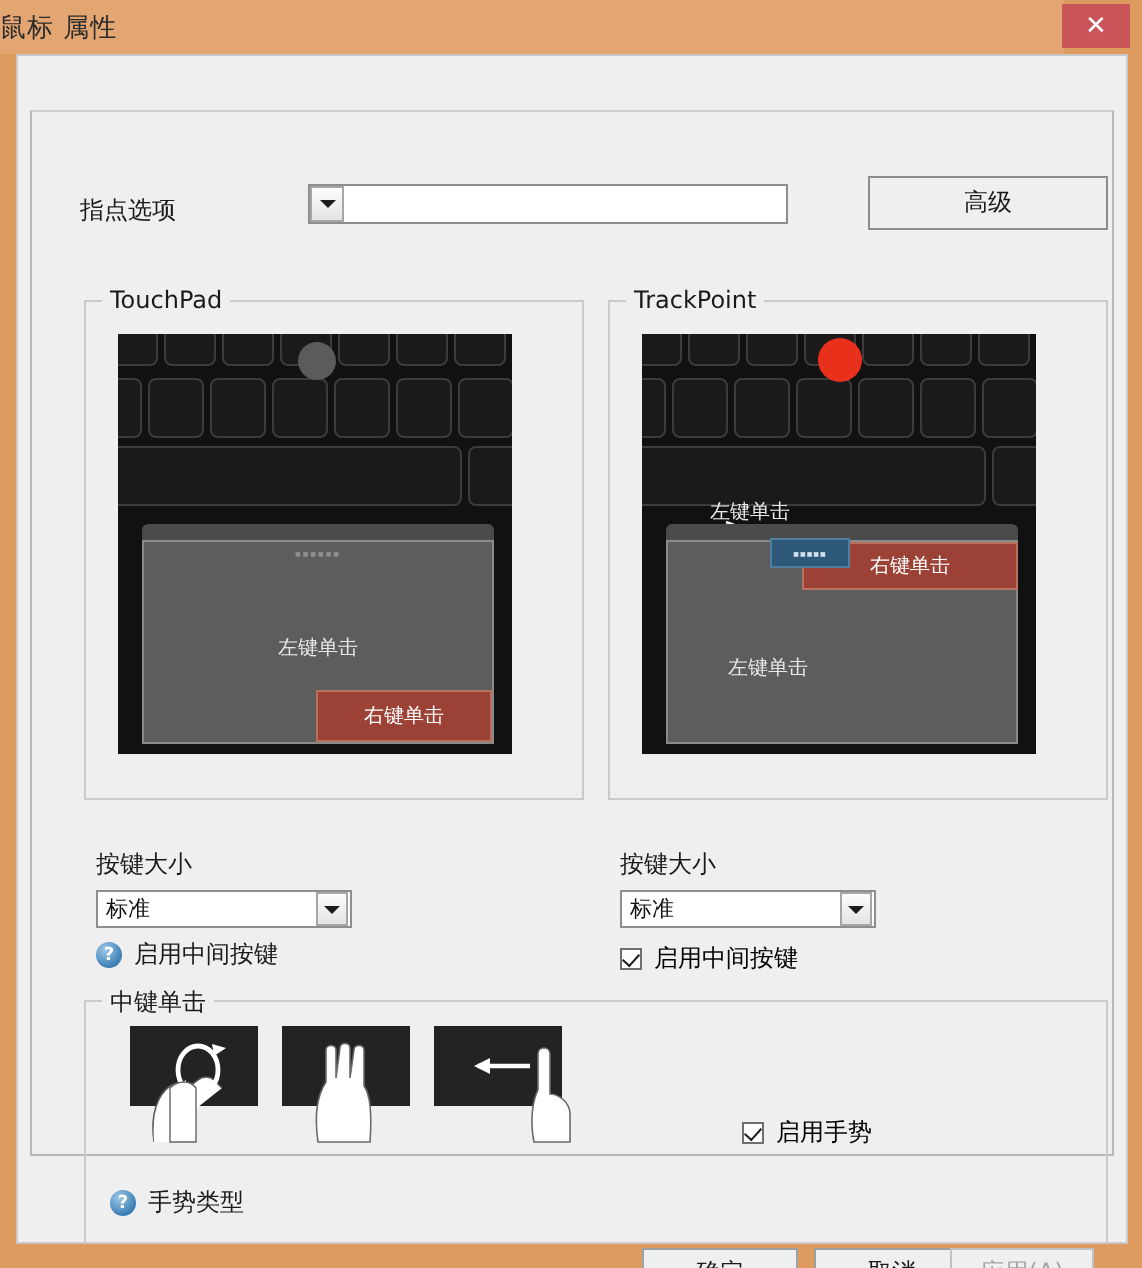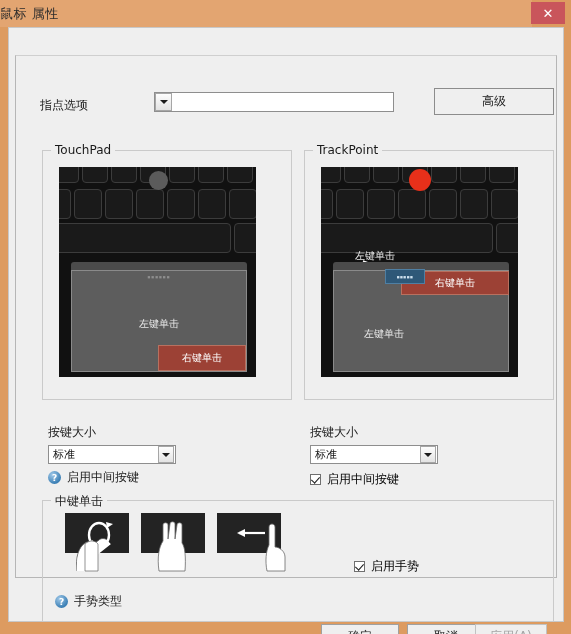--- a/index.html
+++ b/index.html
@@ -520,21 +520,21 @@
         <div class="gest-wrap" style="left:174px; top:12px;">
           <svg viewBox="0 0 80 62" width="80" height="62">
             <rect x="0" y="0" width="64" height="40" fill="#232323"></rect>
             <line x1="22" y1="20" x2="48" y2="20" stroke="#ffffff" stroke-width="2.2"></line>
             <polygon points="20,20 28,16 28,24" fill="#ffffff"></polygon>
             <path d="M50,58 C48,48 49,38 52,32 L52,14 C52,10 58,10 58,14 L58,34
                      C62,34 68,38 68,44 L68,58 Z" fill="#ffffff" stroke="#6a6a6a" stroke-width="0.8"></path>
           </svg>
         </div>
 
-        <div class="checkline" style="left:311px; top:57px;">
+        <div class="checkline" style="left:328px; top:57px;">
           <span class="checkbox checked"></span>
           <span class="check-text">启用手势</span>
         </div>
 
         <div class="helpline" style="left:12px; top:92px;">
           <span class="help-icon">?</span>
           <span class="help-text">手势类型</span>
         </div>
       </div>
 

